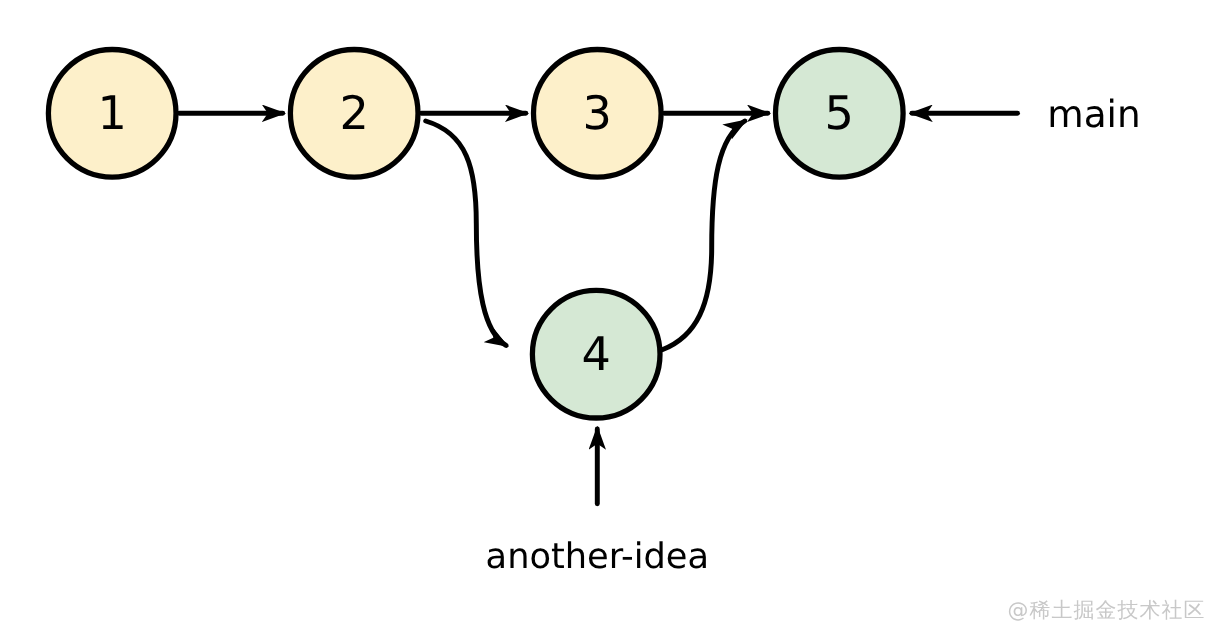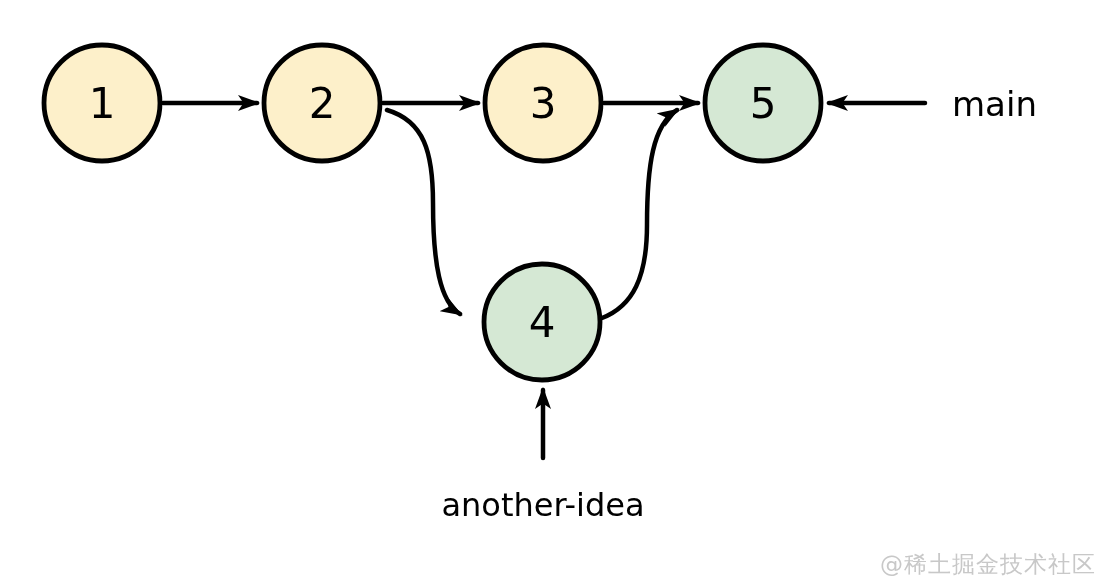--- a/index.html
+++ b/index.html
@@ -18,22 +18,22 @@
     position: absolute;
     left: 0;
     top: 0;
   }
   #diagram text {
     font-family: "DejaVu Sans", sans-serif;
   }
   .watermark {
     position: absolute;
     right: 8px;
-    bottom: 4px;
-    font-size: 23px;
+    bottom: 16px;
+    font-size: 19px;
     letter-spacing: 1px;
     user-select: none;
   }
 </style>
 </head>
 <body style="background: rgb(255, 255, 255);">
 
 <svg id="diagram" width="1104" height="584" viewBox="0 0 1104 584">
   <defs>
     <marker id="arrowhead" viewBox="0 0 22 16" refX="19" refY="8" markerWidth="22" markerHeight="16" markerUnits="userSpaceOnUse" orient="auto">

